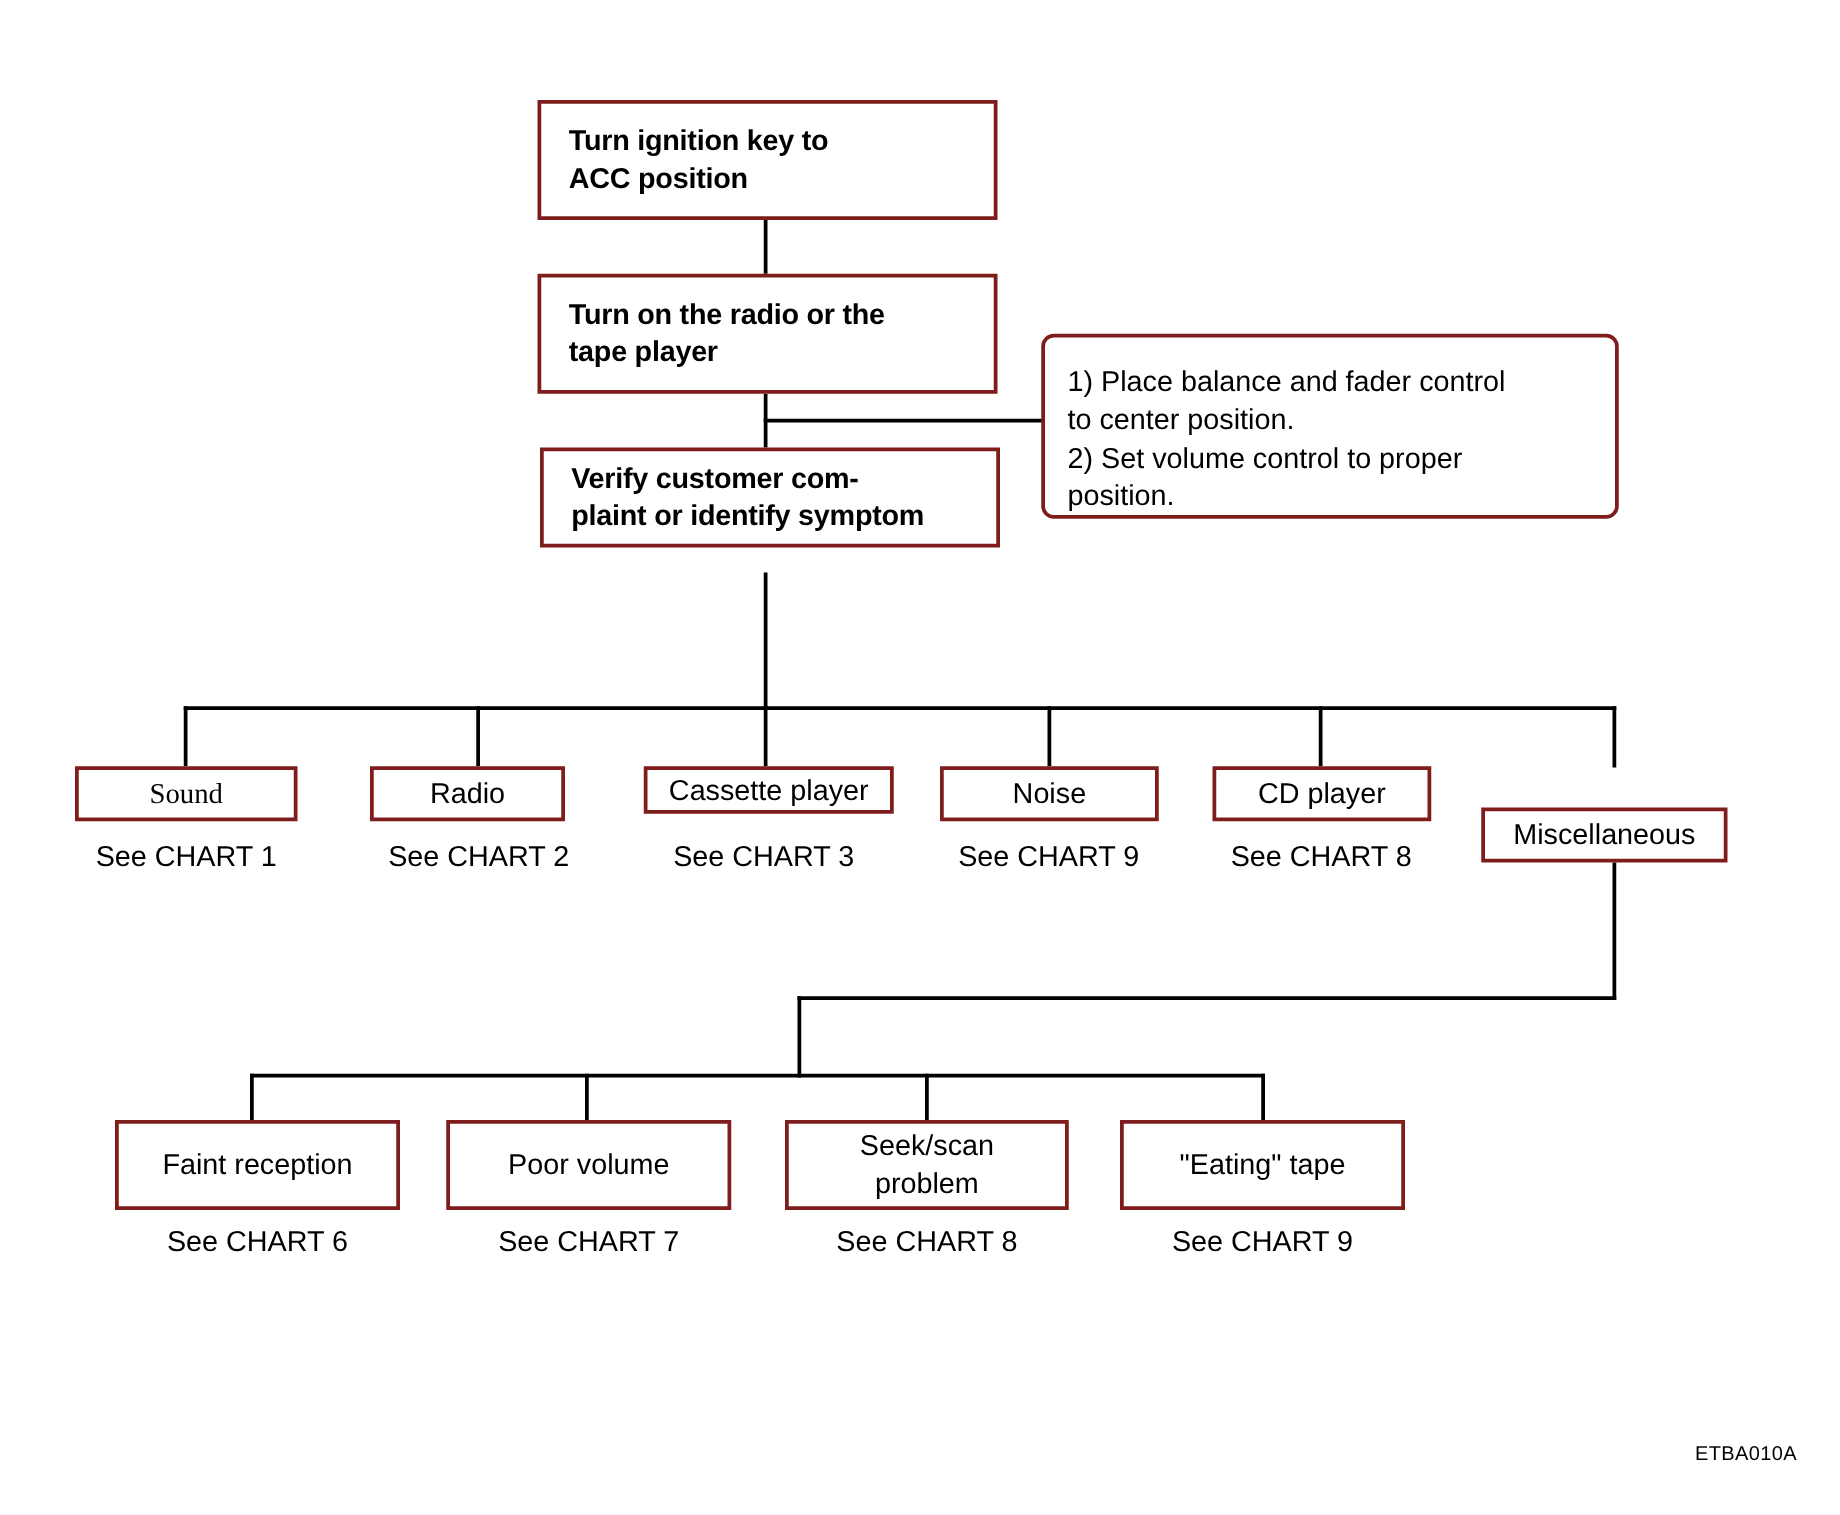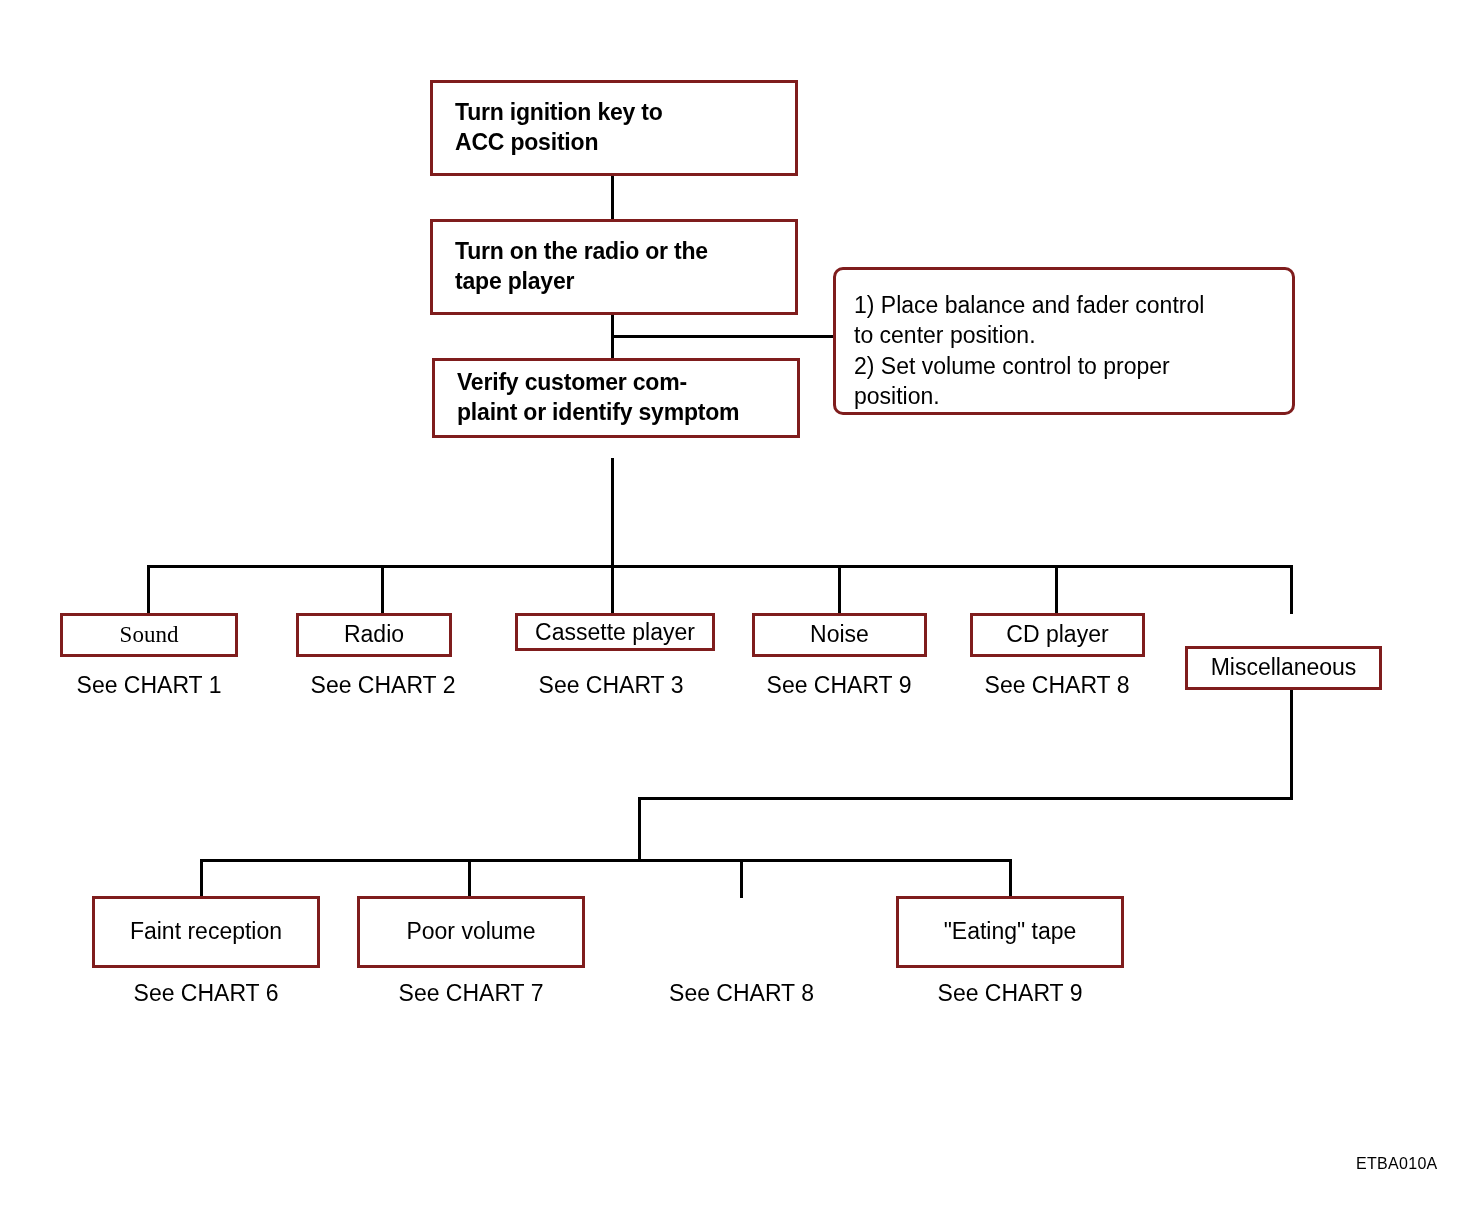--- a/index.html
+++ b/index.html
@@ -178,20 +178,24 @@
   <div class="vline" style="left:468px; top:859px; height:39px;"></div>
   <div class="vline" style="left:740px; top:859px; height:39px;"></div>
   <div class="vline" style="left:1009px; top:859px; height:39px;"></div>
 
   <div class="box cat center" style="left:92px; top:896px; width:228px; height:72px;">
     <span class="box-text">Faint reception</span>
   </div>
   <div class="box cat center" style="left:357px; top:896px; width:228px; height:72px;">
     <span class="box-text">Poor volume</span>
   </div>
+  <div class="box cat center" style="left:628px; top:896px; width:227px; height:72px;">
+    <span class="box-text">Seek/scan
+problem</span>
+  </div>
   <div class="box cat center" style="left:896px; top:896px; width:228px; height:72px;">
     <span class="box-text">"Eating" tape</span>
   </div>
 
   <div class="caption" style="left:92px; top:980px; width:228px;">See CHART 6</div>
   <div class="caption" style="left:357px; top:980px; width:228px;">See CHART 7</div>
   <div class="caption" style="left:628px; top:980px; width:227px;">See CHART 8</div>
   <div class="caption" style="left:896px; top:980px; width:228px;">See CHART 9</div>
 
   <div class="figcode" style="left:1356px; top:1155px;">ETBA010A</div>

